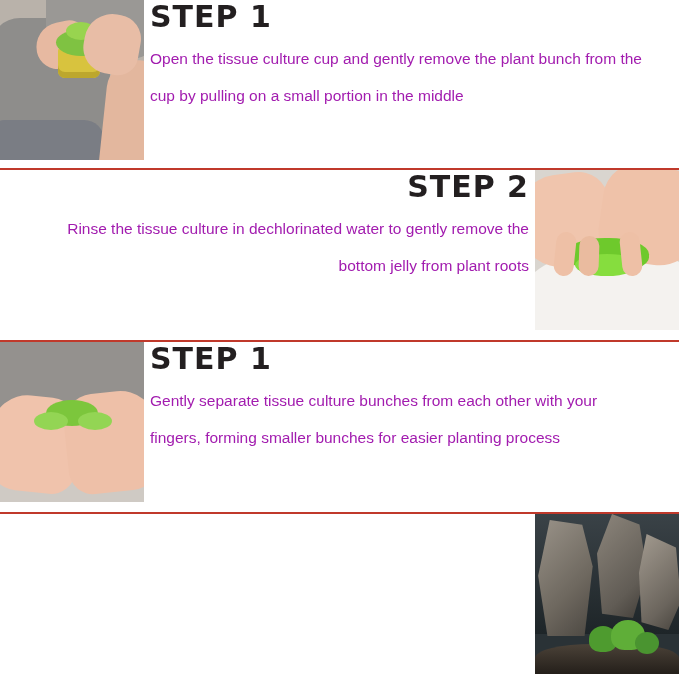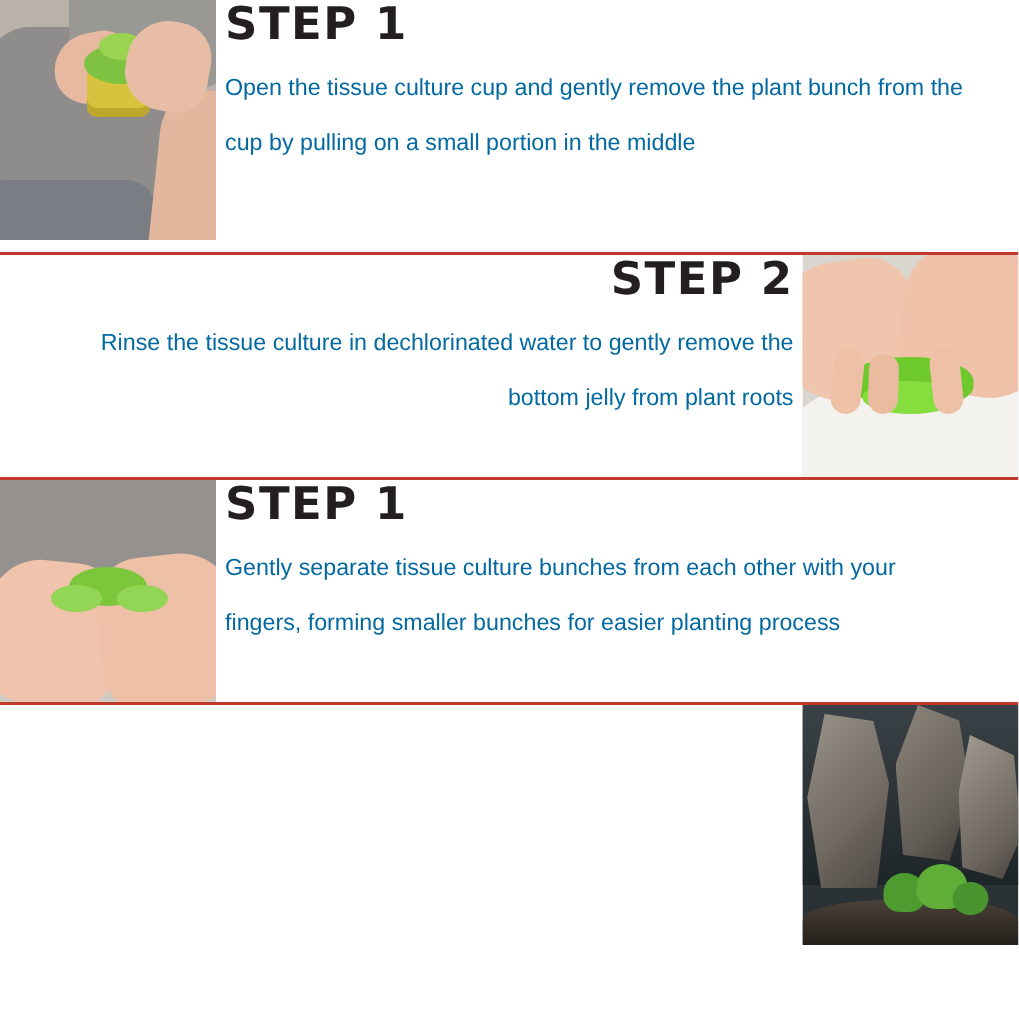--- a/index.html
+++ b/index.html
@@ -15,21 +15,21 @@
     overflow: hidden;
   }
   .sheet {
     position: relative;
     width: 679px;
     height: 683px;
   }
   .step {
     position: relative;
     width: 679px;
-    height: 148px;
+    height: 170px;
     box-sizing: border-box;
     overflow: hidden;
   }
   .step.h-first { height: 168px; }
   .step.h-last  { height: 171px; }
 
   .divider {
     width: 679px;
     height: 2px;
     background: #c0392b;
@@ -70,21 +70,21 @@
     font-weight: bold;
     letter-spacing: 1px;
     color: #231f20;
     margin: 0;
     padding-top: 0px;
     line-height: 34px;
   }
   .step-body {
     font-family: "Liberation Sans", sans-serif;
     font-size: 15.5px;
-    color: #0369a1;
+    color: #a21caf;
     line-height: 37px;
     margin: 0;
     padding-top: 6px;
   }
 
   
   .ph {
     position: absolute;
     inset: 0;
   }

